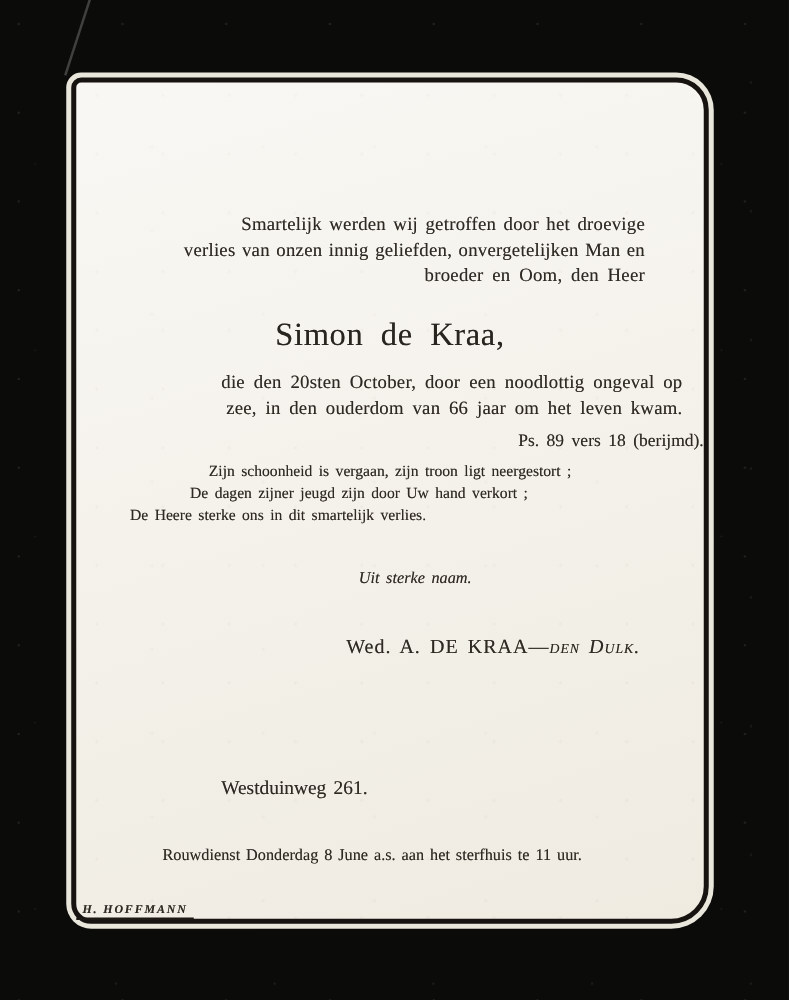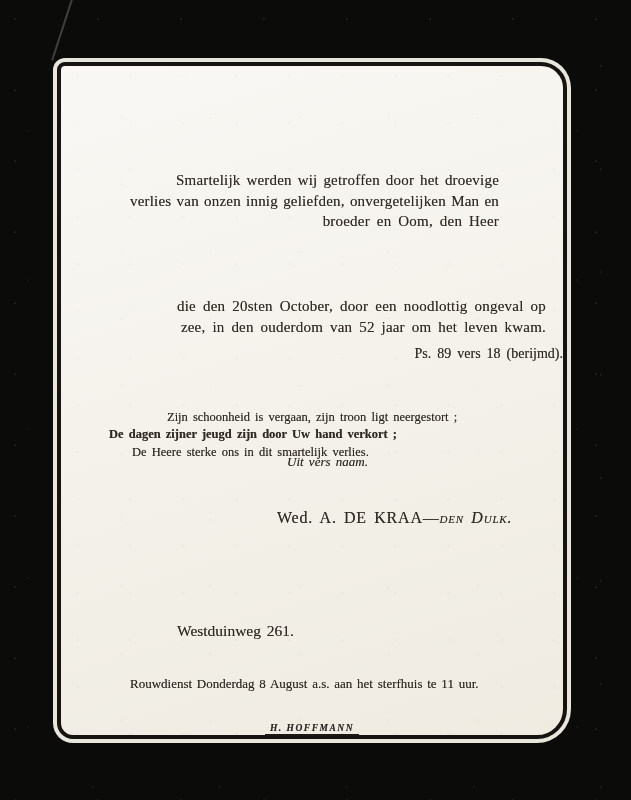--- a/index.html
+++ b/index.html
@@ -45,21 +45,21 @@
       radial-gradient(circle at 31% 22%, rgba(96,84,58,0.06) 0 1px, transparent 1.6px),
       radial-gradient(circle at 68% 77%, rgba(96,84,58,0.05) 0 1px, transparent 1.6px);
     background-size: 100% 100%, 53px 47px, 89px 67px;
     color: #2e2a23;
     text-shadow: 0 0 0.5px rgba(46,42,35,0.55);
   }
   .card > div { position: absolute; }
 
   .intro {
     top: 104px;
-    left: 69px;
+    left: 86px;
     width: 369px;
     font-size: 15px;
     line-height: 20.5px;
     letter-spacing: 0.2px;
   }
   .jl { text-align: justify; text-align-last: justify; }
   .nl { text-align: right; word-spacing: 3px; }
   .indent { padding-left: 46px; box-sizing: border-box; }
 
   .name {
@@ -93,23 +93,23 @@
   }
 
   .verse {
     top: 303px;
     left: 0;
     width: 100%;
     font-size: 12.5px;
     line-height: 17.3px;
     word-spacing: 2px;
   }
-  .verse .v1 { margin-left: 106px; margin-top: 40px; }
-  .verse .v2 { margin-left: 48px; font-weight: bold; }
-  .verse .v3 { margin-left: 71px; }
+  .verse .v1 { margin-left: 106px; }
+  .verse .v2 { margin-left: 91px; }
+  .verse .v3 { margin-left: 43px; }
 
   .fromall {
     top: 388px;
     left: 226px;
     font-style: italic;
     font-size: 13px;
     word-spacing: 2px;
   }
 
   .sigs { top: 440px; left: 216px; }
@@ -144,21 +144,21 @@
   }
 
   .service {
     top: 610px;
     left: 69px;
     font-size: 13px;
     word-spacing: 1.5px;
     white-space: nowrap;
   }
 
-  .printer { top: 651px; left: 0; right: 0; text-align: center; }
+  .printer { top: 651px; left: 0; right: 0; text-align: left; }
   .printer-inner {
     display: inline-block;
     font-size: 9.5px;
     font-weight: bold;
     font-style: italic;
     letter-spacing: 1.5px;
     border-bottom: 2px solid #1c1915;
     padding: 0 5px 1px 5px;
   }
 </style>
@@ -169,41 +169,42 @@
   <div class="scratch"></div>
 
   <div class="card">
 
     <div class="intro">
       <div class="jl indent">Smartelijk werden wij getroffen door het droevige</div>
       <div class="jl">verlies van onzen innig geliefden, onvergetelijken Man en</div>
       <div class="nl">broeder en Oom, den Heer</div>
     </div>
 
+    <div class="name">Simon de Kraa,</div>
 
     <div class="death">
       <div class="jl">die den 20sten October, door een noodlottig ongeval op</div>
-      <div class="nl">zee, in den ouderdom van 52 jaar om het leven kwam.</div>
+      <div class="nl">zee, in den ouderdom van 66 jaar om het leven kwam.</div>
     </div>
 
     <div class="psalm">Ps. 89 vers 18 (berijmd).</div>
 
     <div class="verse">
       <div class="v1">Zijn schoonheid is vergaan, zijn troon ligt neergestort ;</div>
       <div class="v2">De dagen zijner jeugd zijn door Uw hand verkort ;</div>
       <div class="v3">De Heere sterke ons in dit smartelijk verlies.</div>
     </div>
 
-    <div class="fromall">Uit vers naam.</div>
+    <div class="fromall">Uit sterke naam.</div>
 
     <div class="sigs">
       <div class="sig-widow"><span>Wed. A. DE KRAA</span><span>—</span><span class="sc">den Dulk.</span></div>
     </div>
 
 
     <div class="address">Westduinweg 261.</div>
 
-    <div class="service">Rouwdienst Donderdag 8 August a.s. aan het sterfhuis te 11 uur.</div>
+    <div class="service">Rouwdienst Donderdag 8 June a.s. aan het sterfhuis te 11 uur.</div>
 
     <div class="printer"><span class="printer-inner">H. HOFFMANN</span></div>
 
   </div>
 </div>
 
 </body></html>

